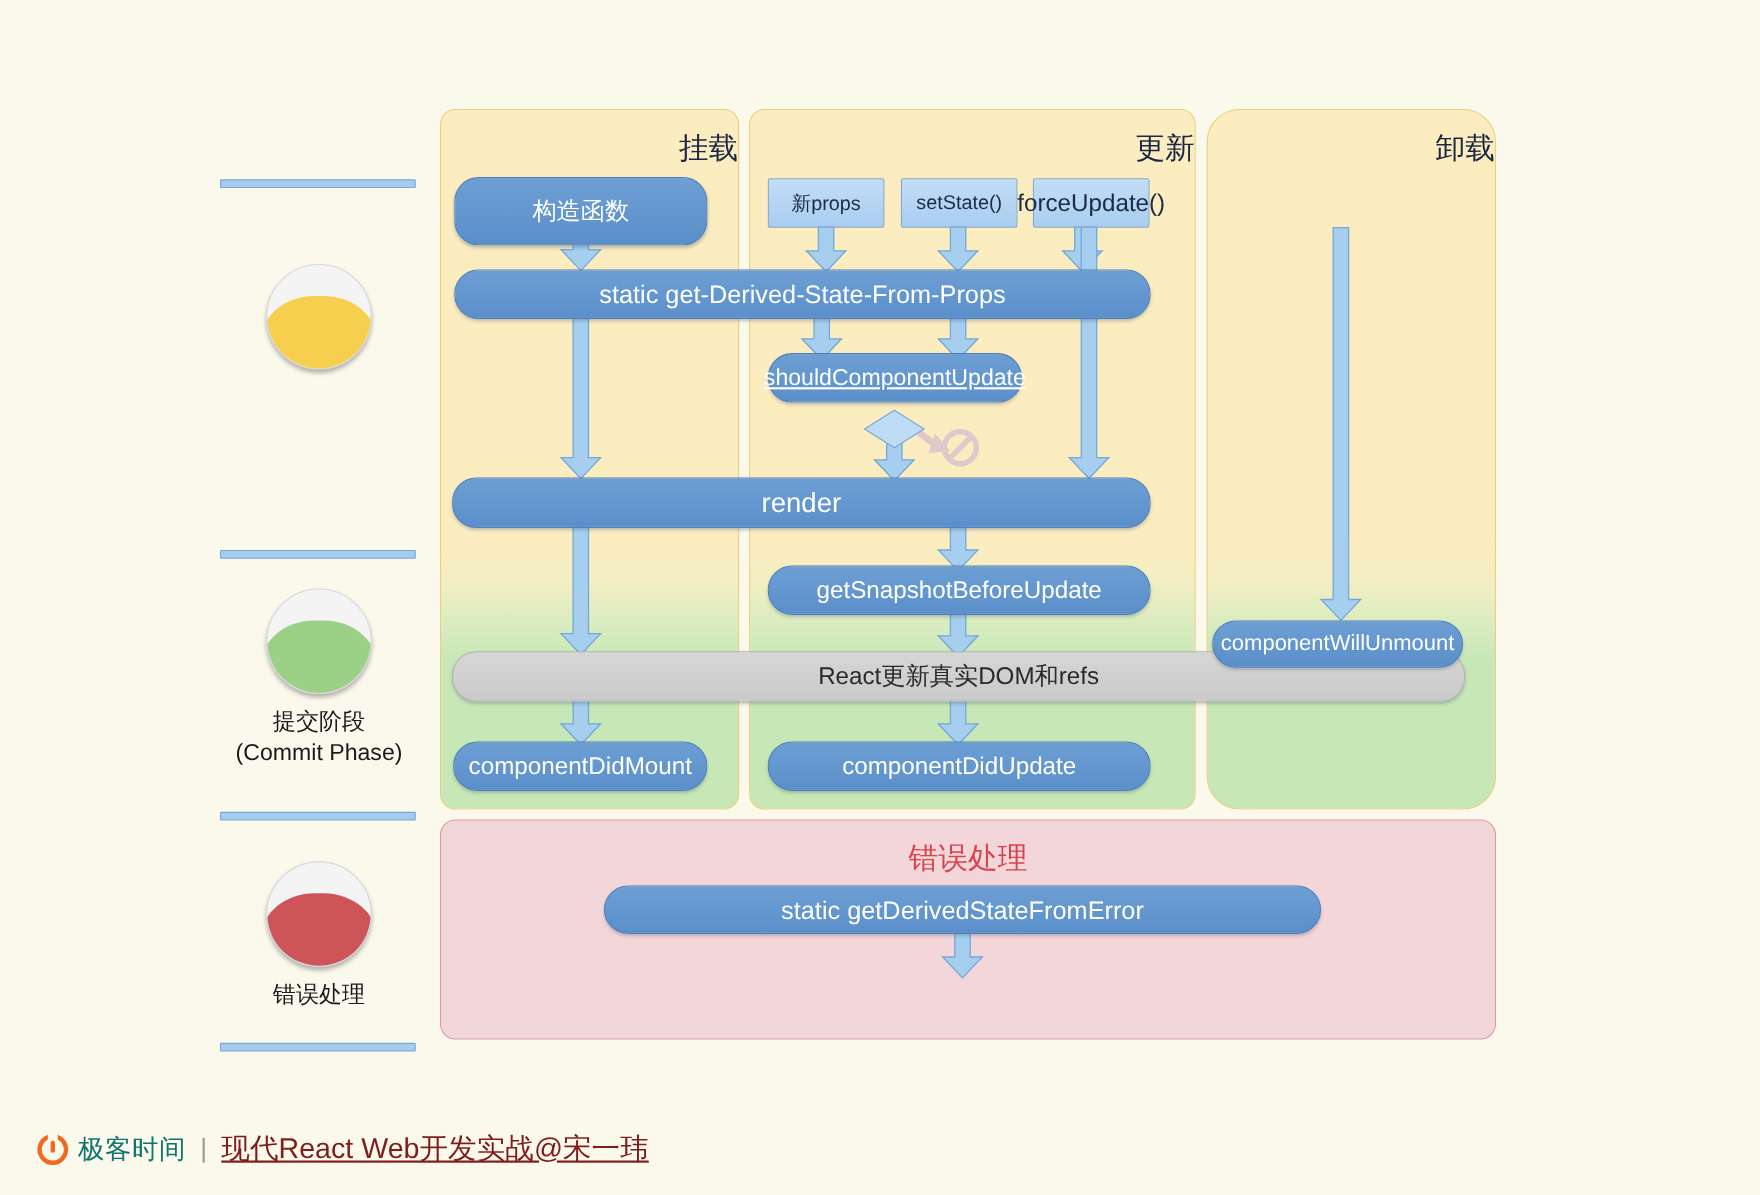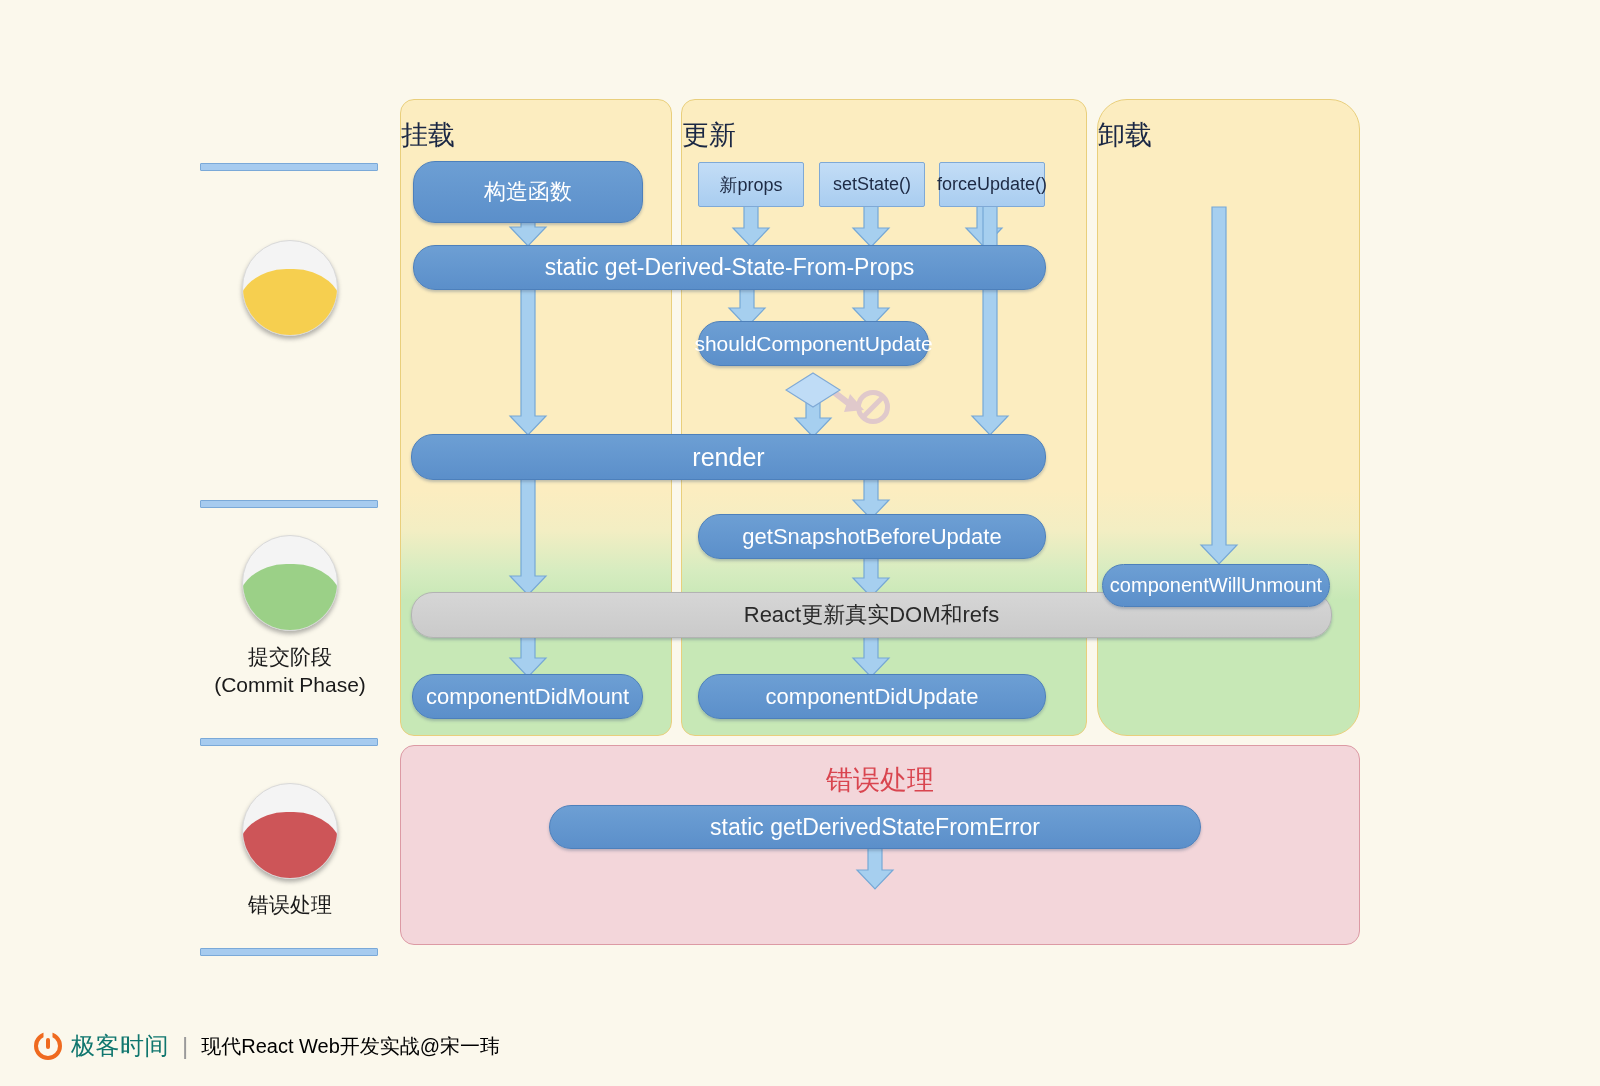--- a/index.html
+++ b/index.html
@@ -77,21 +77,21 @@
         #fcedc0 0px, #fcedc0 390px,
         #f3eec3 430px,
         #d7ecc0 470px,
         #c7e8b6 500px, #c7e8b6 640px);
   }
   .col-title {
     position: absolute;
     top: 17px;
     left: 0;
     right: 0;
-    text-align: left;
+    text-align: right;
     font-size: 27px;
     color: #1a2744;
   }
 
   .err-panel {
     position: absolute;
     box-sizing: border-box;
     border-radius: 14px;
     border: 1px solid #dc9aa4;
     background: #f3d6da;
@@ -214,22 +214,23 @@
     font-size: 24px;
     color: #0f766e;
     letter-spacing: .5px;
   }
   .sep {
     font-size: 24px;
     color: #9a9a9a;
     padding: 0 4px;
   }
   .course {
-    font-size: 20px;
-    color: #000000;
+    font-size: 26px;
+    color: #7f1d1d;
+    text-decoration: underline;
   }
 </style>
 </head>
 <body>
 
 <div class="stage">
 
   <div class="rail-divider" style="top:163px"></div>
   <div class="rail-divider" style="top:500px"></div>
   <div class="rail-divider" style="top:738px"></div>
@@ -374,25 +375,25 @@
       <polygon points="13,0 27,0 27,22 38,22 20,41 2,22 13,22" fill="#a6cfef" stroke="#76a8d6" stroke-width="1.2"></polygon>
     </svg>
   </div>
 
   <div class="node" style="left:413px; top:161px; width:230px; height:62px; font-size:22px;">构造函数</div>
 
   <div class="node lite" style="left:698px; top:162px; width:106px; height:45px; font-size:18px;">新props</div>
 
   <div class="node lite" style="left:819px; top:162px; width:106px; height:45px; font-size:18px;">setState()</div>
 
-  <div class="node lite" style="left:939px; top:162px; width:106px; height:45px; font-size:18px;">forceUpdate()</div>
+  <div class="node lite" style="left:939px; top:162px; width:106px; height:45px; font-size:22px;">forceUpdate()</div>
 
   <div class="node" style="left:413px; top:245px; width:633px; height:45px; font-size:23px;text-align:right;">static get-Derived-State-From-Props</div>
 
-  <div class="node" style="left:698px; top:321px; width:231px; height:45px; font-size:21px;">shouldComponentUpdate</div>
+  <div class="node" style="left:698px; top:321px; width:231px; height:45px; font-size:21px;text-decoration:underline;">shouldComponentUpdate</div>
 
   <div class="node" style="left:411px; top:434px; width:635px; height:46px; font-size:25px;">render</div>
 
   <div class="node" style="left:698px; top:514px; width:348px; height:45px; font-size:22px;">getSnapshotBeforeUpdate</div>
 
   <div class="node gray" style="left:411px; top:592px; width:921px; height:46px; font-size:22px;">React更新真实DOM和refs</div>
 
   <div class="node" style="left:1102px; top:564px; width:228px; height:43px; font-size:20px; z-index:6;">componentWillUnmount</div>
 
   <div class="node" style="left:412px; top:674px; width:231px; height:45px; font-size:22px;">componentDidMount</div>

